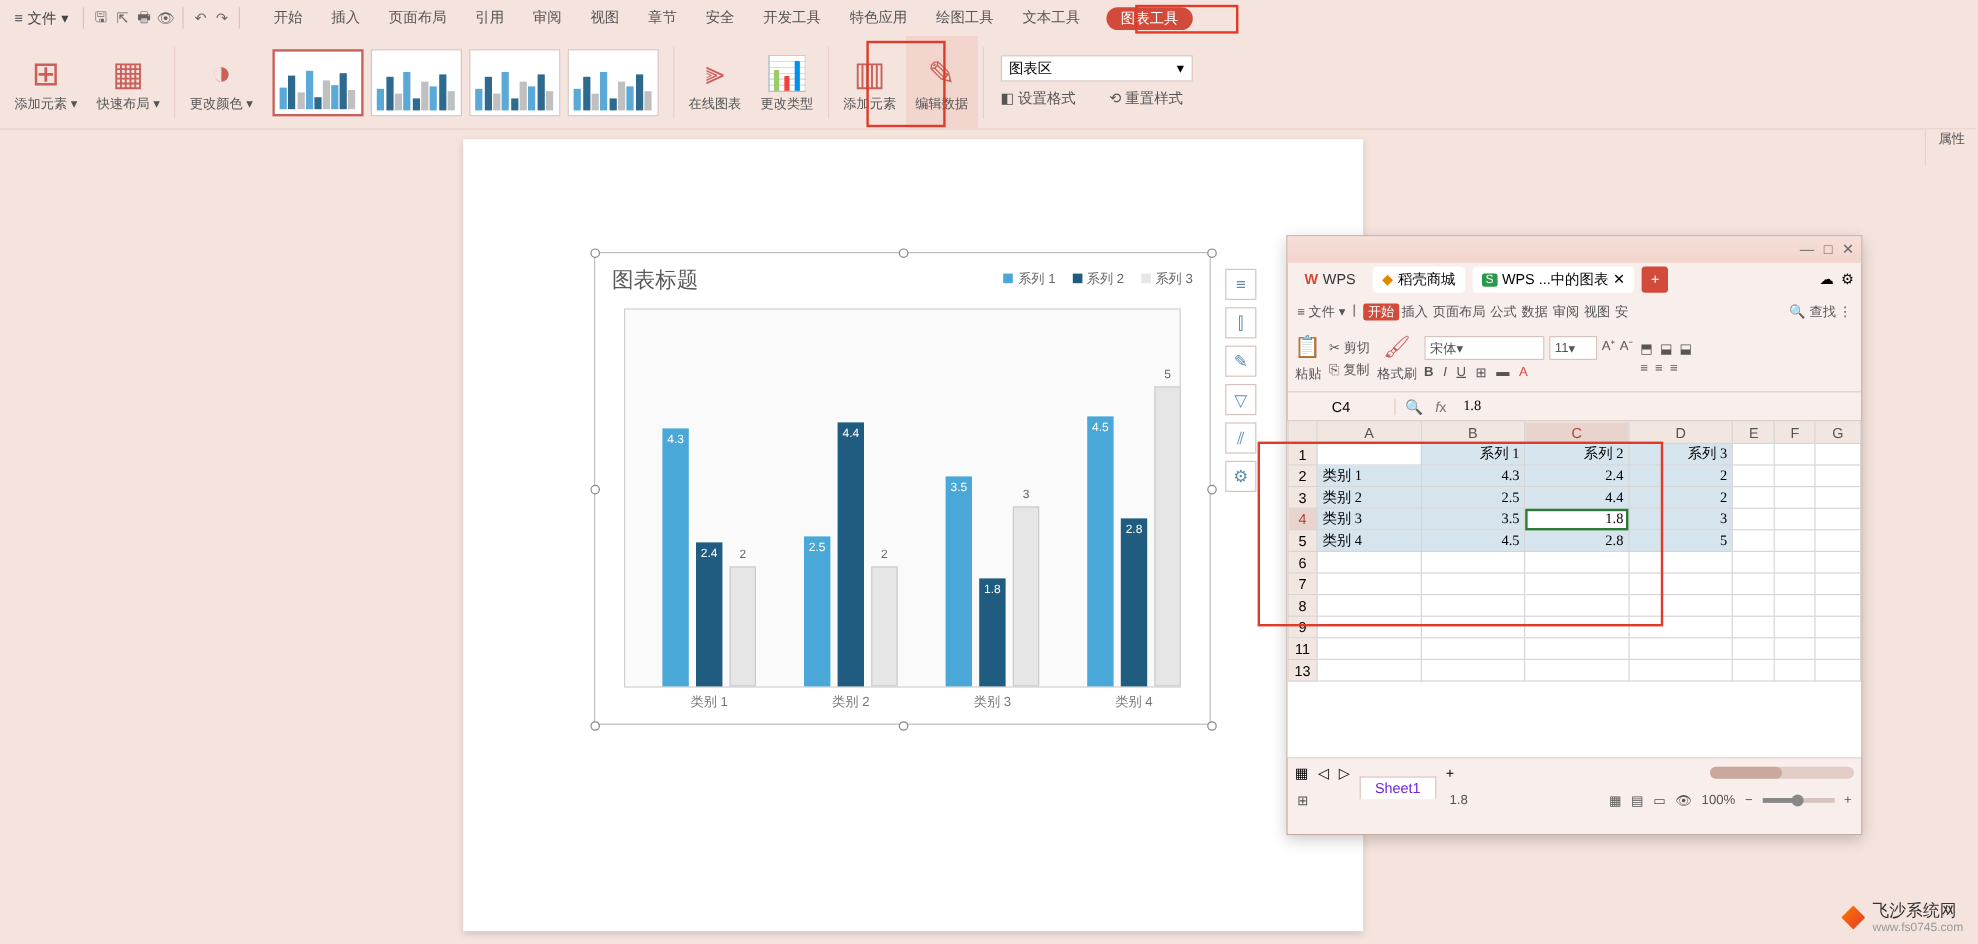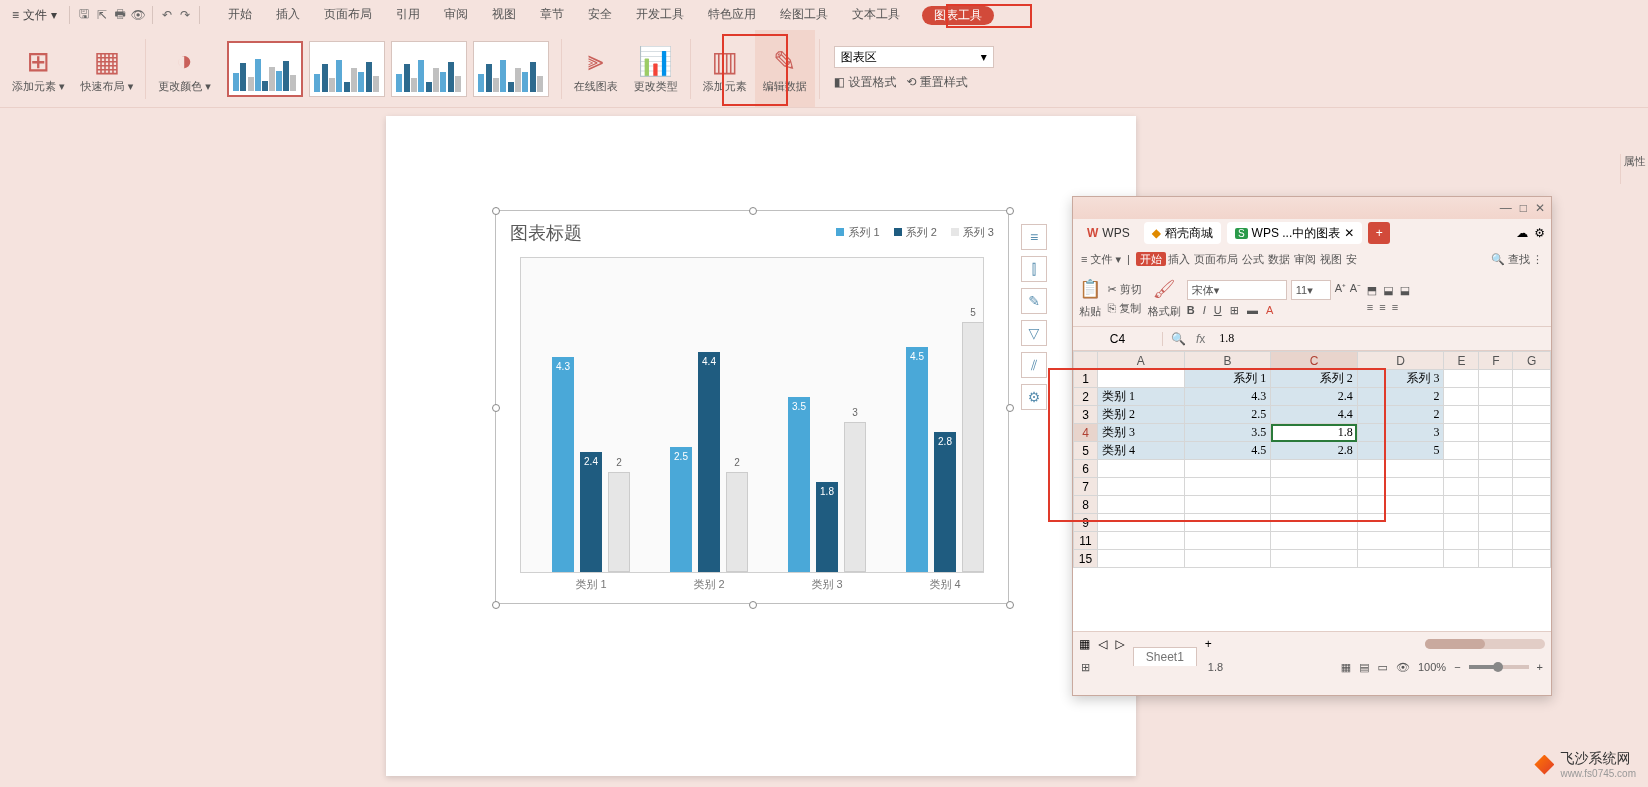--- a/index.html
+++ b/index.html
@@ -17,36 +17,36 @@
   .ribbon .group .ico-lg { font-size: 28px; color: #c9605a; height: 36px; display: flex; align-items: center; }
   .ribbon .sep2 { width: 1px; height: 60px; background: #ead0c9; margin: 0 4px; }
   .thumbs { display: flex; gap: 6px; padding: 0 8px; }
   .thumb { width: 76px; height: 56px; background: #fff; border: 1px solid #d8c4be; display: flex; align-items: flex-end; justify-content: space-around; padding: 4px; }
   .thumb.active { border: 2px solid #c9605a; }
   .thumb .bar { width: 6px; background: #5aa9d6; }
   .thumb .bar.b2 { background: #2d6a8e; }
   .thumb .bar.b3 { background: #c0c0c0; }
   .combo-area { display: flex; flex-direction: column; gap: 6px; padding: 0 10px; font-size: 12px; }
   .combo { width: 160px; height: 22px; border: 1px solid #d8c4be; background: #fff; display: flex; align-items: center; padding: 0 6px; font-size: 12px; justify-content: space-between; }
-  .combo-row2 { display: flex; gap: 10px; color: #555; }
+  .combo-row2 { display: flex; gap: 28px; color: #555; }
   .page { position: absolute; left: 386px; top: 116px; width: 750px; height: 660px; background: #fff; box-shadow: 0 2px 6px rgba(0,0,0,0.15); }
   .chart-box { position: absolute; left: 495px; top: 210px; width: 514px; height: 394px; background: #fff; border: 1px solid #bfbfbf; }
   .sel-handle { width: 8px; height: 8px; border: 1px solid #888; background: #fff; border-radius: 50%; position: absolute; }
   .chart-title { position: absolute; left: 14px; top: 10px; font-size: 18px; color: #5a5a5a; }
   .legend { position: absolute; right: 14px; top: 14px; font-size: 11px; color: #666; display: flex; gap: 14px; }
   .legend .sw { width: 8px; height: 8px; display: inline-block; margin-right: 4px; }
   .plot { position: absolute; left: 24px; top: 46px; right: 24px; bottom: 30px; border: 1px solid #d0d0d0; background: #fafafa; }
   .plot .group-b { position: absolute; bottom: 0; width: 80px; display: flex; gap: 6px; align-items: flex-end; justify-content: center; }
   .plot .bar { width: 22px; position: relative; }
   .plot .bar .lbl { position: absolute; top: -16px; left: 0; right: 0; text-align: center; font-size: 10px; color: #666; }
   .plot .bar.b1 .lbl, .plot .bar.b2 .lbl { color: #fff; top: 4px; }
   .plot .cat-lbl { position: absolute; bottom: -20px; font-size: 11px; color: #777; width: 80px; text-align: center; }
   .side-icons { position: absolute; left: 1021px; top: 224px; width: 28px; display: flex; flex-direction: column; gap: 6px; }
   .side-icons .sbtn { width: 26px; height: 26px; background: #fff; border: 1px solid #d8c4be; display: flex; align-items: center; justify-content: center; font-size: 14px; color: #5a8fb0; }
-  .right-strip { position: absolute; right: 0; top: 108px; width: 28px; height: 30px; background: #f5e3de; font-size: 11px; color: #555; writing-mode: horizontal-tb; text-align: center; border-left: 1px solid #ead0c9; margin-top: 46px; }
+  .right-strip { position: absolute; right: 0; top: 108px; width: 44px; height: 30px; background: #f5e3de; font-size: 11px; color: #555; writing-mode: horizontal-tb; text-align: center; border-left: 1px solid #ead0c9; }
   .excel-win { position: absolute; right: 96px; top: 196px; width: 480px; height: 500px; background: #f8eeeb; border: 1px solid #c9a99e; box-shadow: 0 4px 12px rgba(0,0,0,0.2); }
   .ew-titlebar { height: 22px; background: linear-gradient(#f5dfd8,#f2d5cc); display: flex; align-items: center; justify-content: flex-end; padding: 0 6px; gap: 8px; font-size: 12px; color: #666; }
   .ew-tabs { height: 28px; display: flex; align-items: center; padding: 0 6px; gap: 6px; font-size: 12px; }
   .ew-tab { display: flex; align-items: center; gap: 4px; padding: 0 8px; height: 22px; }
   .ew-tab.wps { color: #333; }
   .ew-tab.dk { background: #fff; border-radius: 4px; }
   .ew-tab.active { background: #fff; border-radius: 4px; }
   .ew-menu { height: 24px; display: flex; align-items: center; padding: 0 8px; font-size: 11px; color: #555; gap: 2px; }
   .ew-menu .m { padding: 0 2px; }
   .ew-menu .m.active { background: #d24a3a; color: #fff; padding: 1px 4px; border-radius: 2px; }
@@ -60,21 +60,21 @@
   .ew-grid table { border-collapse: collapse; width: 100%; }
   .ew-grid th, .ew-grid td { border: 1px solid #d6d6d6; height: 18px; padding: 0 4px; font-weight: normal; }
   .ew-grid th { background: #f2e6e1; color: #555; text-align: center; }
   .ew-grid th.active, .ew-grid .rowh.active { background: #e8d4cc; color: #b04032; }
   .ew-grid .rowh { background: #f2e6e1; text-align: center; width: 24px; }
   .ew-grid td.data { text-align: right; font-family: SimSun, serif; }
   .ew-grid td.cat { text-align: left; font-family: SimSun, serif; }
   .ew-grid td.sel { background: #d6e4ed; }
   .ew-grid td.active-cell { outline: 2px solid #2a7a3a; outline-offset: -2px; background: #fff; }
   .ew-sheet-tabs { height: 24px; display: flex; align-items: center; border-top: 1px solid #e2cdc6; font-size: 12px; padding: 0 6px; gap: 8px; }
-  .ew-sheet-tabs .stab { background: #fff; border: 1px solid #d8c4be; border-bottom: none; padding: 2px 12px; color: #737373; margin-top: 26px; }
+  .ew-sheet-tabs .stab { background: #fff; border: 1px solid #d8c4be; border-bottom: none; padding: 2px 12px; color: #6d28d9; margin-top: 26px; }
   .ew-status { height: 24px; display: flex; align-items: center; justify-content: space-between; padding: 0 8px; font-size: 11px; color: #555; }
   .watermark { position: absolute; right: 12px; bottom: 8px; font-size: 14px; color: #333; display: flex; align-items: center; gap: 6px; z-index: 60; }
   .watermark .logo { width: 20px; height: 20px; background: linear-gradient(135deg,#ff7a00,#e03a2a); clip-path: polygon(50% 0,100% 50%,50% 100%,0 50%); }
   .watermark .sub { font-size: 10px; color: #999; }
 </style>
 </head>
 <body>
 
 <div class="top-menu">
   <div class="file-btn">
@@ -469,21 +469,21 @@
             <td class="rowh ">11</td>
             <td class=""></td>
             <td class=""></td>
             <td class=""></td>
             <td class=""></td>
             <td class=""></td>
             <td class=""></td>
             <td class=""></td>
           </tr>
           <tr>
-            <td class="rowh ">15</td>
+            <td class="rowh ">13</td>
             <td class=""></td>
             <td class=""></td>
             <td class=""></td>
             <td class=""></td>
             <td class=""></td>
             <td class=""></td>
             <td class=""></td>
           </tr>
         </tbody>
       </table>

